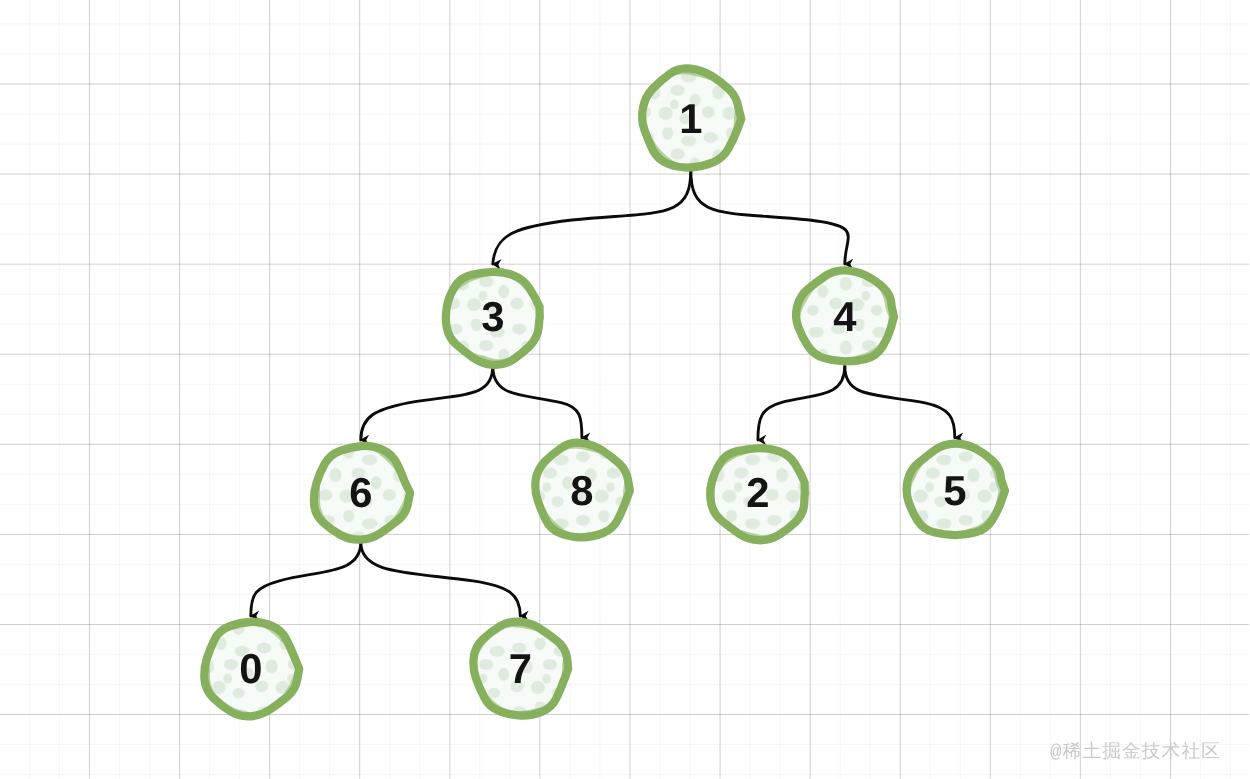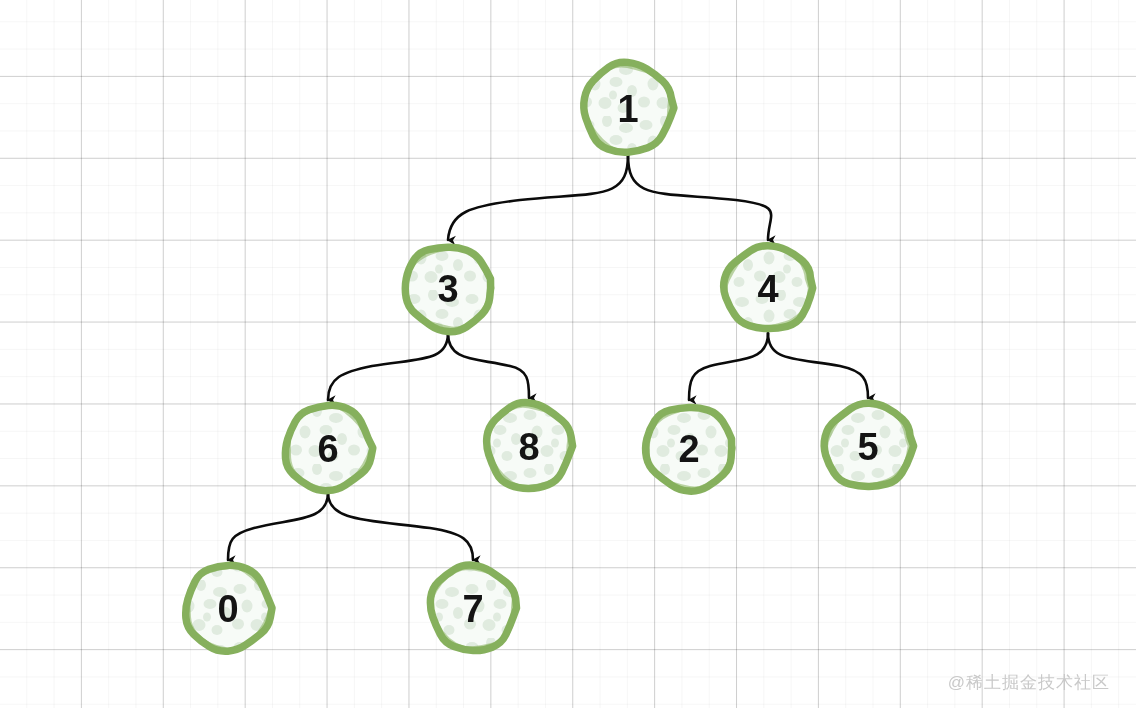--- a/index.html
+++ b/index.html
@@ -60,21 +60,21 @@
     stroke-width: 4.2;
     opacity: 0.55;
   }
   .node-face {
     stroke: none;
   }
   #watermark {
     position: absolute;
     right: 26px;
     bottom: 14px;
-    font-family: Liberation Sans, sans-serif;
+    font-family: Liberation Mono, monospace;
     font-size: 17px;
     color: #c9c9c9;
     letter-spacing: 1px;
     user-select: none;
   }
 </style>
 </head>
 <body>
 
 <div id="canvas">

